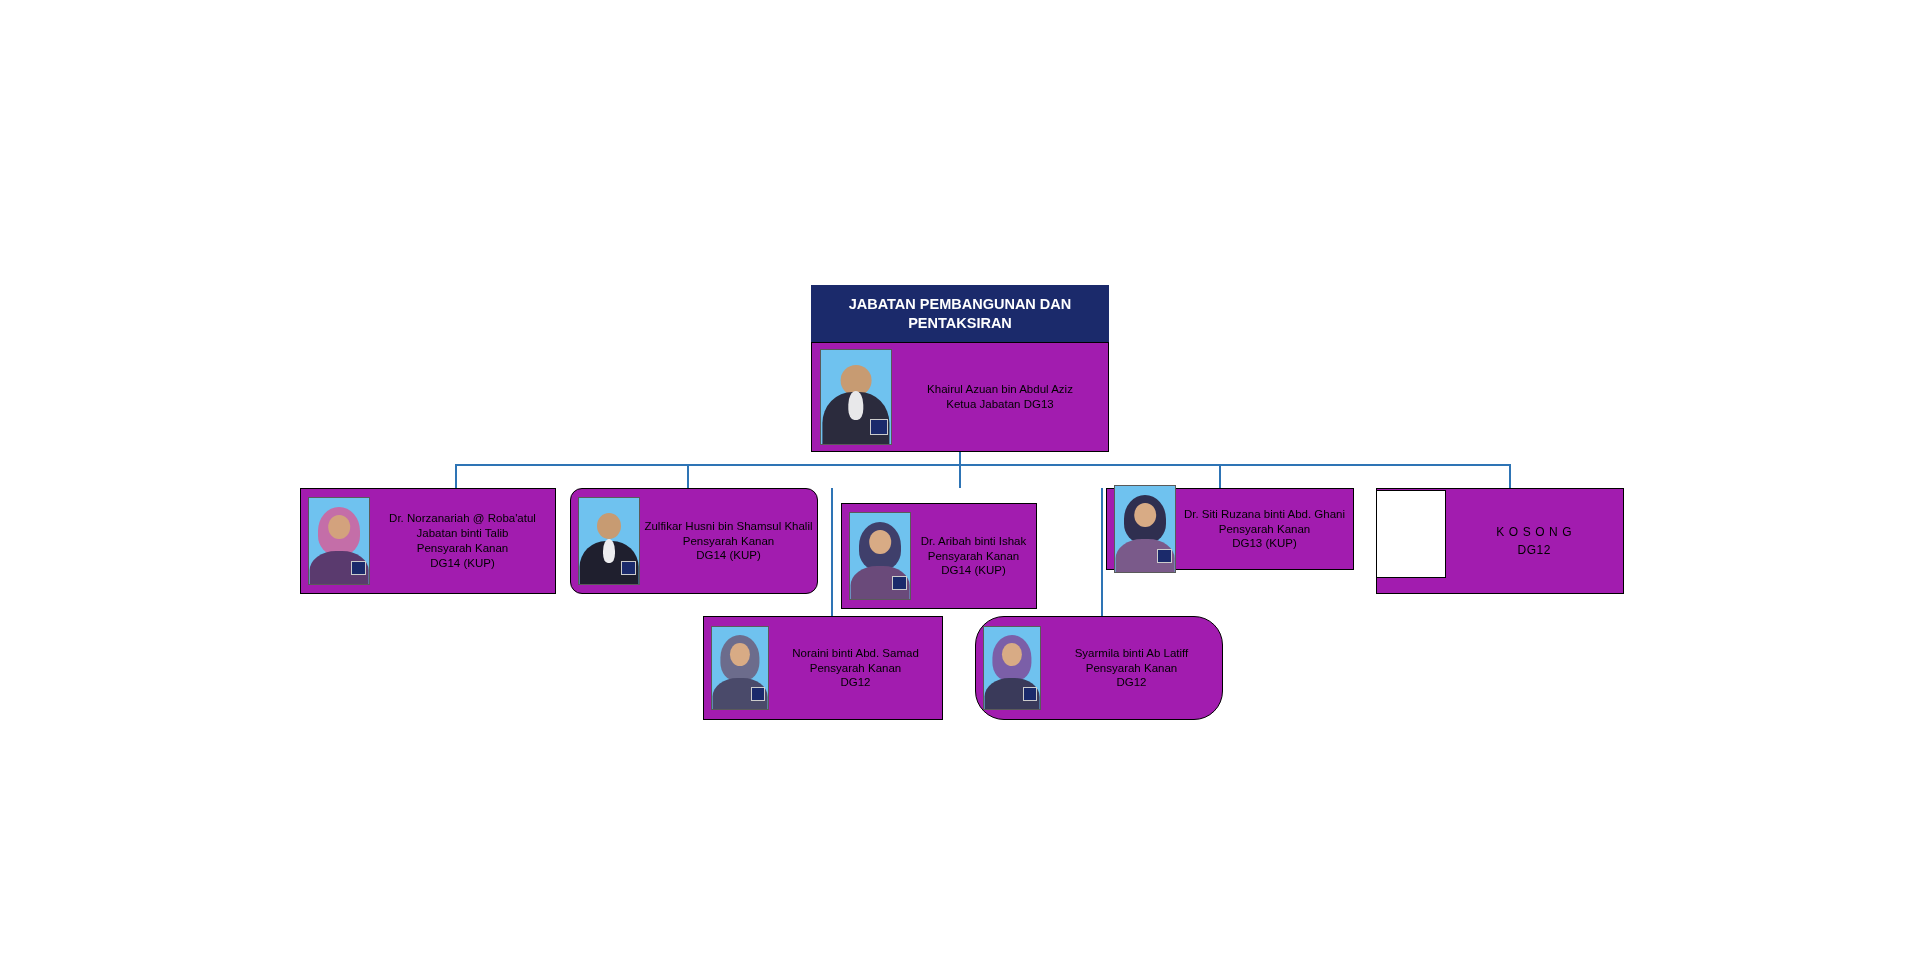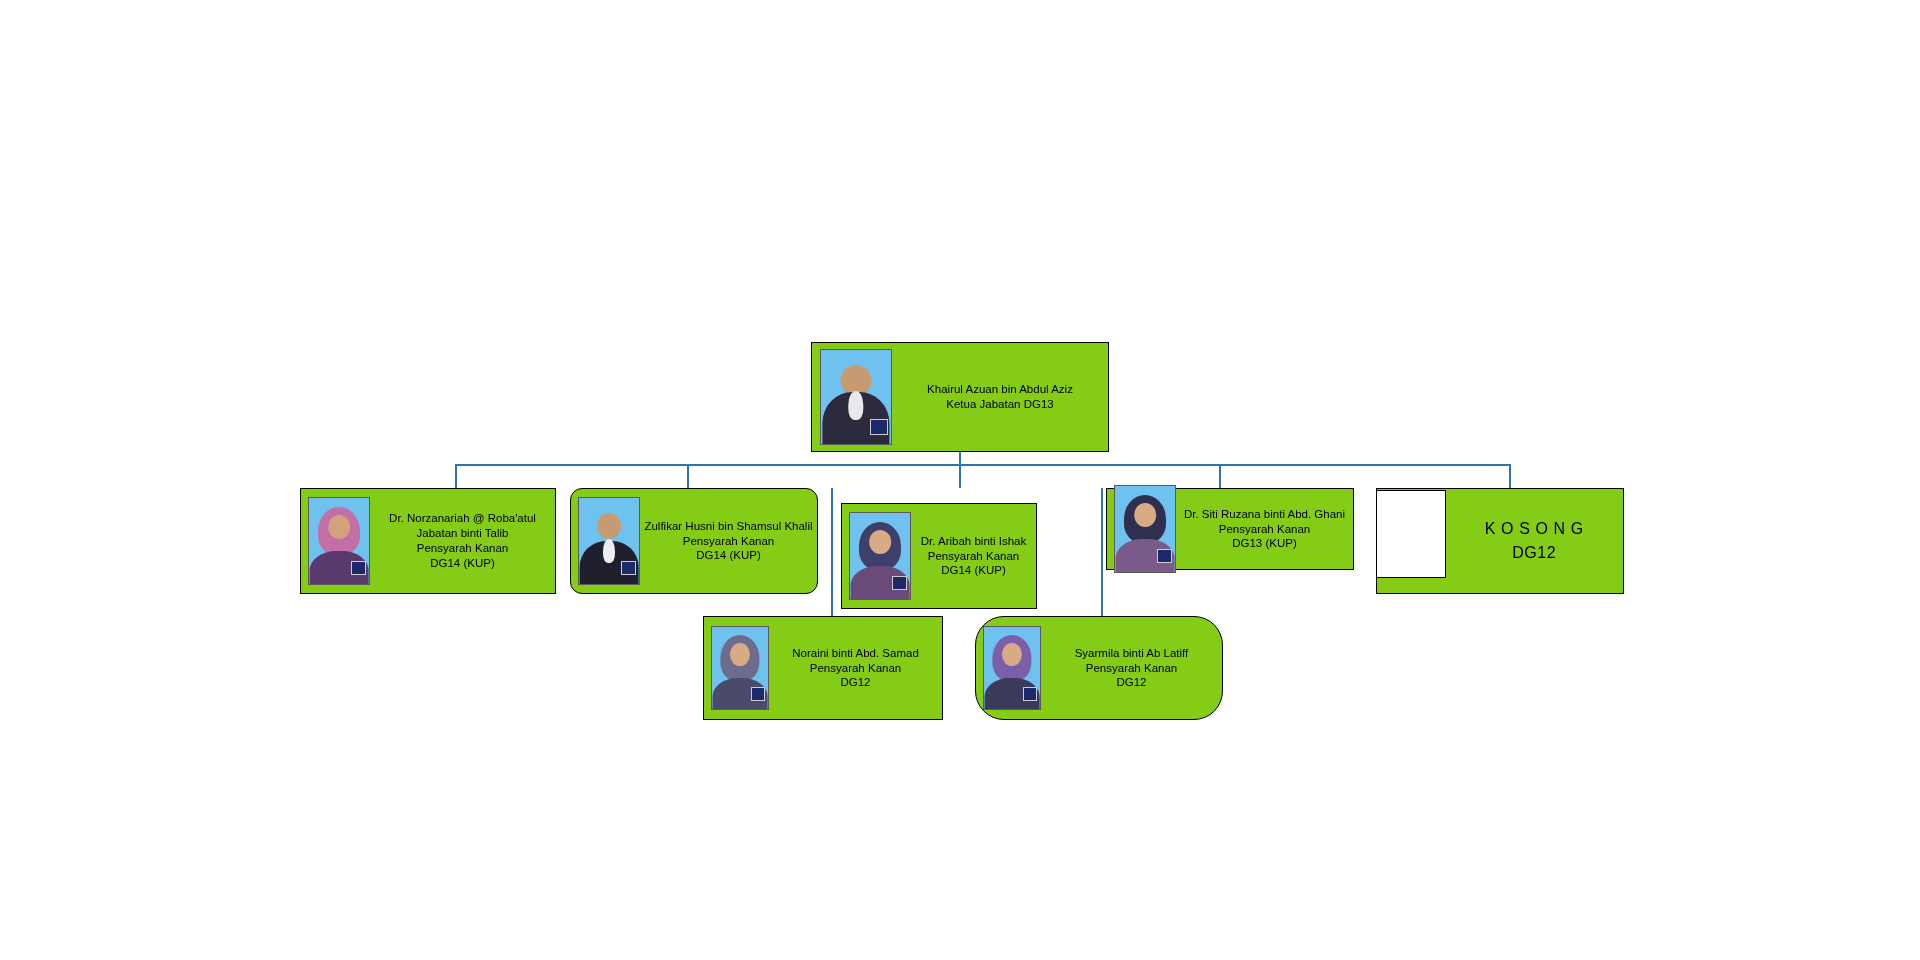--- a/index.html
+++ b/index.html
@@ -32,21 +32,21 @@
     align-items: center;
     justify-content: center;
     padding: 4px 6px;
     box-sizing: border-box;
   }
 
   
   .card {
     position: absolute;
     border: 1.5px solid #000000;
-    background: #84cc16;
+    background: #a21caf;
     box-sizing: border-box;
     display: flex;
     align-items: center;
   }
 
   .photo {
     position: relative;
     flex: 0 0 auto;
     border: 1px solid #5a5a5a;
     box-sizing: border-box;
@@ -91,21 +91,21 @@
     line-height: 1.3;
     padding: 2px 4px;
     box-sizing: border-box;
   }
 
   .card-text .name { display: block; }
   .card-text .pos  { display: block; }
   .card-text .grade { display: block; }
 
   .vacant-text {
-    font-size: 16px;
+    font-size: 12px;
     letter-spacing: 0.6px;
     line-height: 1.5;
   }
 
   
   .conn {
     position: absolute;
     background: #2e74b5;
   }
 
@@ -114,20 +114,23 @@
     border: 1.5px solid #000000;
     background: #ffffff;
     box-sizing: border-box;
   }
 </style>
 </head>
 <body>
 
 <div id="canvas">
 
+  <div class="dept-header" style="left:811px; top:285px; width:298px; height:57px;">
+    <span>JABATAN PEMBANGUNAN DAN PENTAKSIRAN</span>
+  </div>
 
   <div class="card" style="left:811px; top:342px; width:298px; height:110px;">
     <div class="photo" style="width:72px; height:96px; margin-left:8px;">
       <div class="head" style="top:16%; width:44%; height:33%; background:#c79b72;"></div>
       <div class="body" style="width:96%; height:55%; background:#2b2b3d;"></div>
       <div class="scarf" style="bottom:26%; width:22%; height:30%; background:#e8e8ea;"></div>
       <div class="badge"></div>
     </div>
     <div class="card-text">
       <span class="name">Khairul Azuan bin Abdul Aziz</span>

